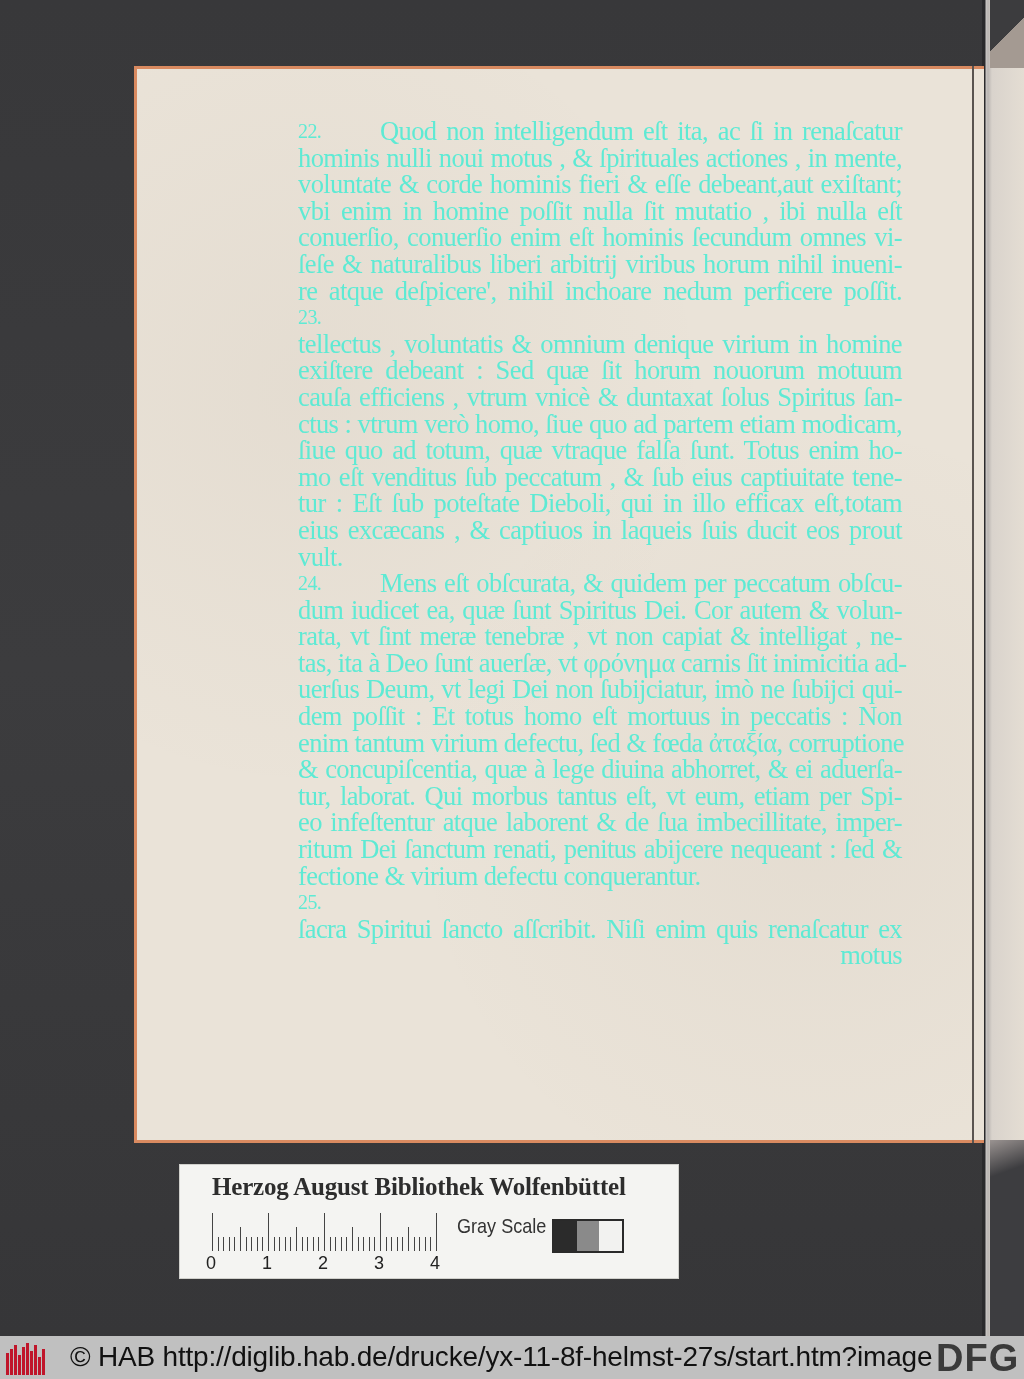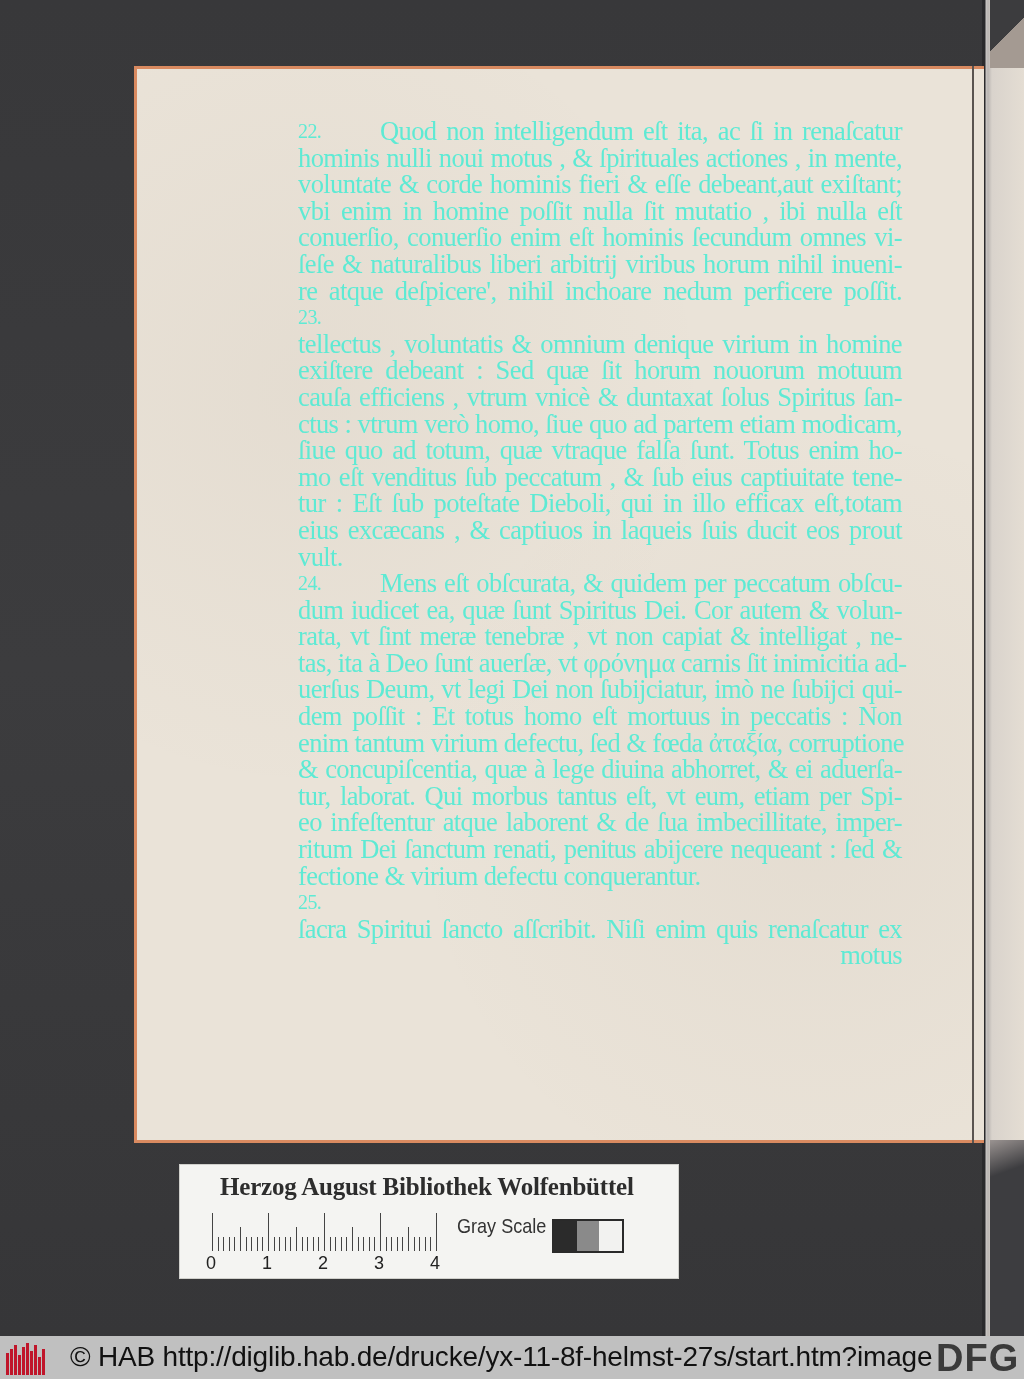--- a/index.html
+++ b/index.html
@@ -66,21 +66,20 @@
   .card {
     position:absolute; left:180px; top:1165px; width:498px; height:113px;
     background:#f4f4f2;
     box-shadow:0 0 0 1px #d0d0cc;
   }
   .card-title {
     position:absolute; left:32px; top:8px;
     font-family:"Liberation Serif","DejaVu Serif",serif;
     font-weight:bold; font-size:25px; color:#2d2d2d; letter-spacing:-0.2px;
     white-space:nowrap;
-    margin-left:8px;
   }
   .ruler {
     position:absolute; left:32px; top:48px; width:230px; height:38px;
   }
   .tick { position:absolute; bottom:0; width:1px; background:#444; }
   .ruler-labels {
     position:absolute; left:26px; top:88px; width:260px; height:22px;
     font-family:"Liberation Sans","DejaVu Sans",sans-serif; font-size:18px; color:#222;
   }
   .ruler-labels span { position:absolute; top:0; }

